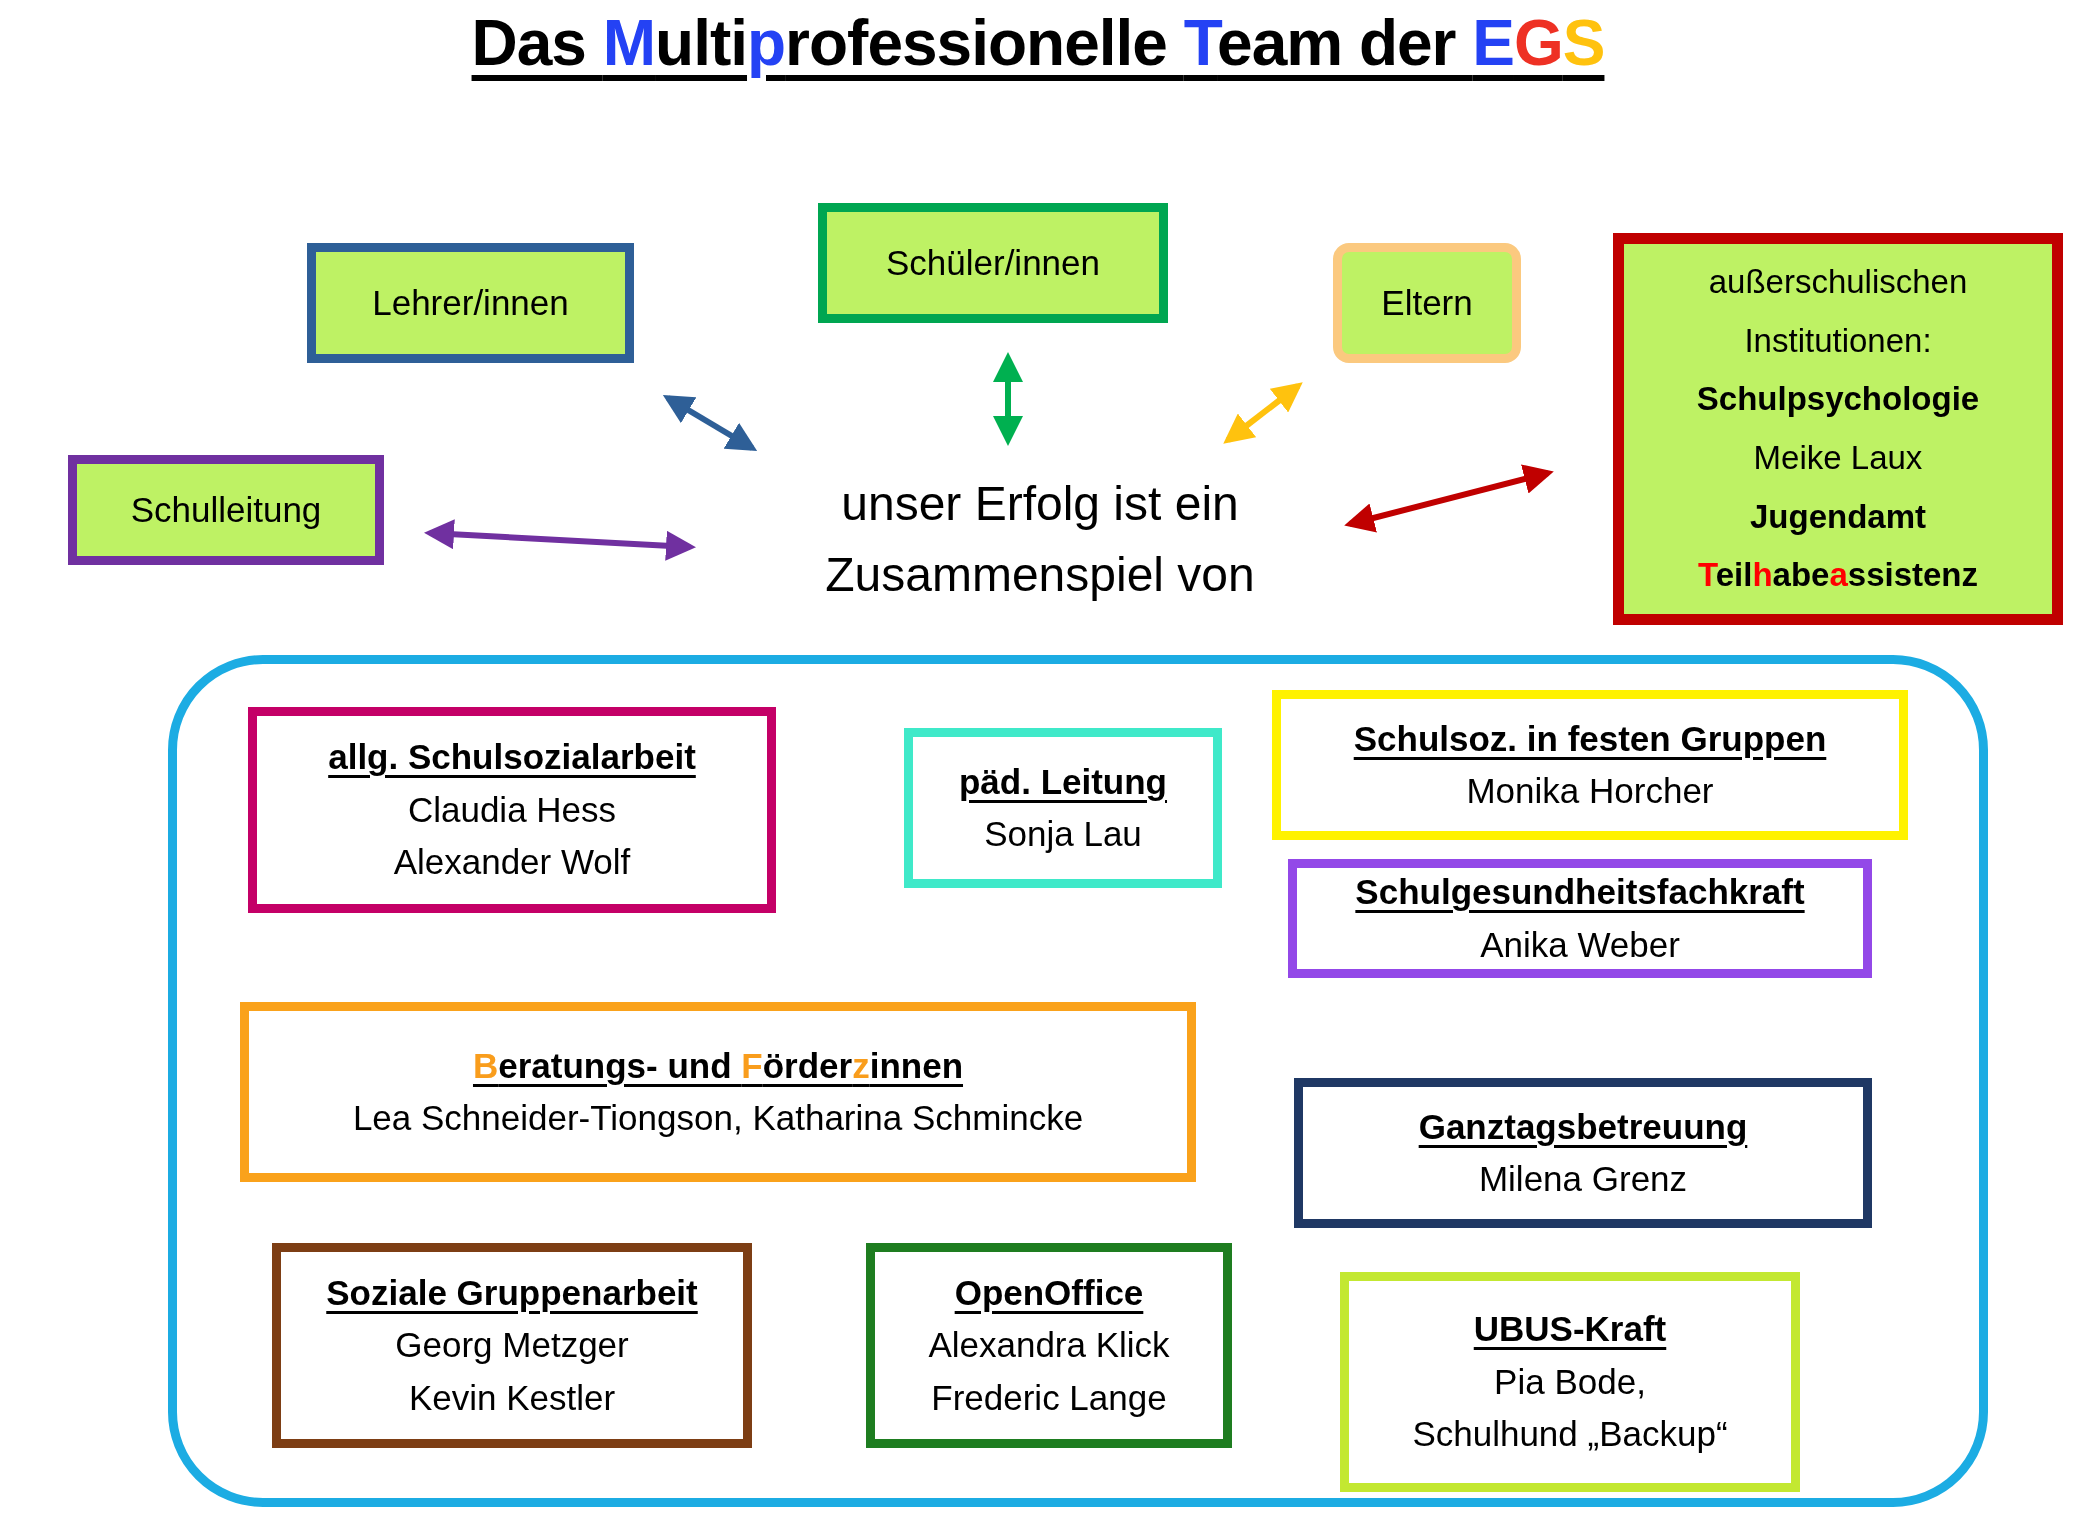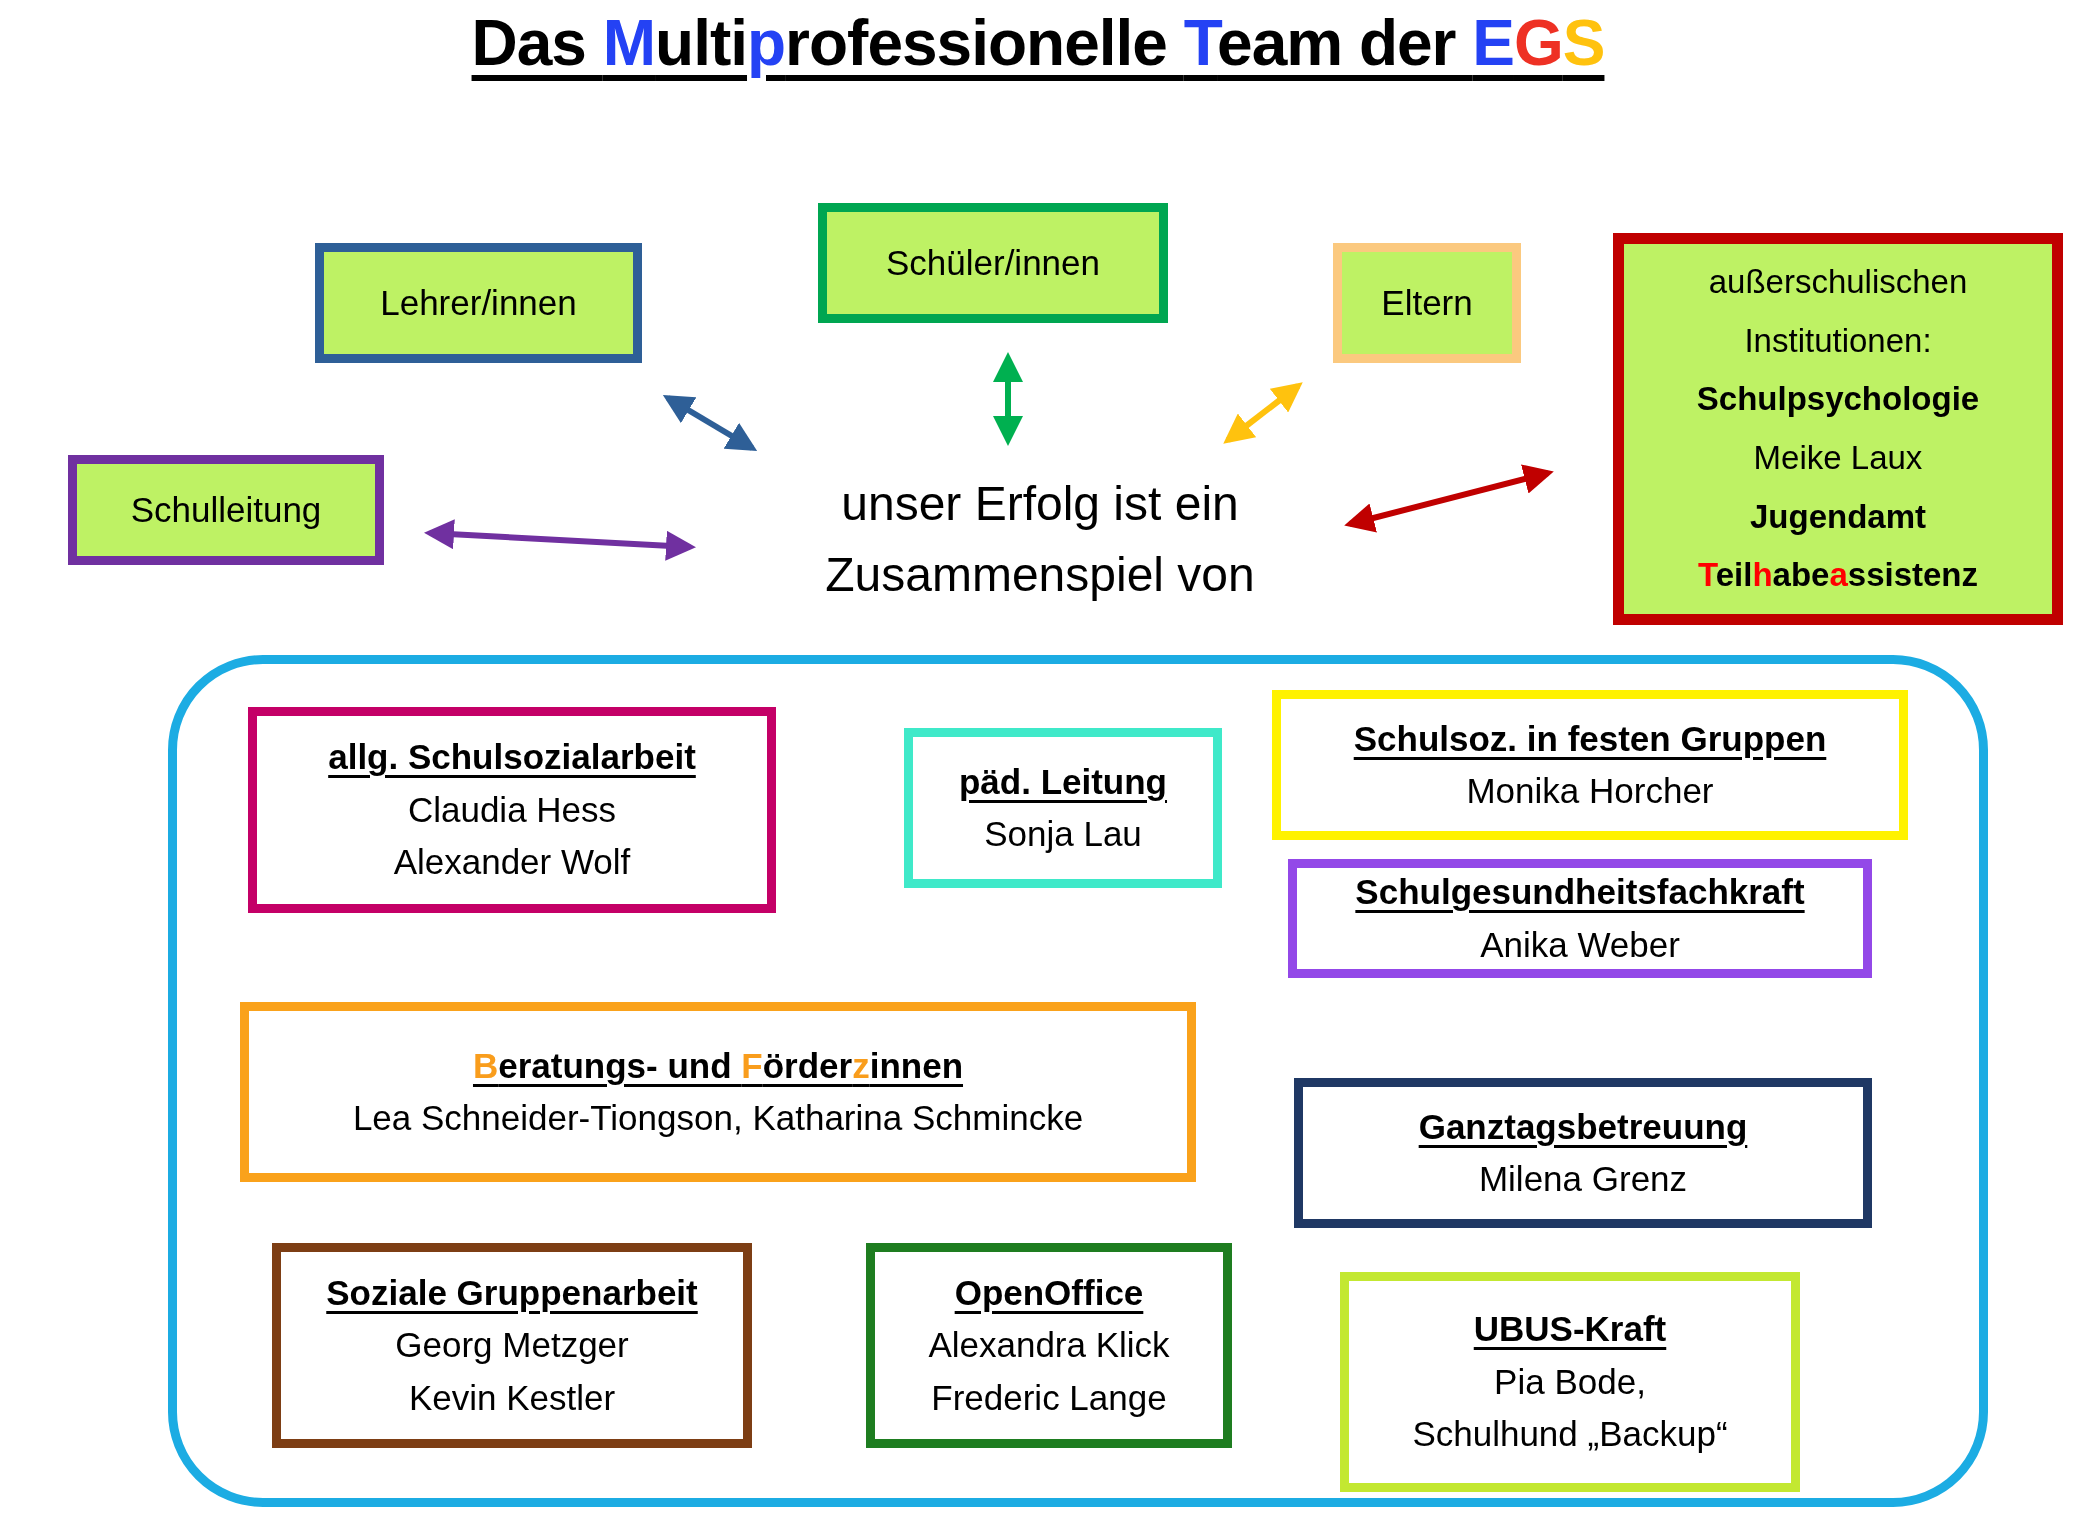--- a/index.html
+++ b/index.html
@@ -46,21 +46,21 @@
     border: 9px solid #000;
     display: flex;
     flex-direction: column;
     align-items: center;
     justify-content: center;
     text-align: center;
     font-size: 35px;
   }
   #n-lehrer       { left: 307px;  top: 243px; width: 327px; height: 120px; }
   #n-schueler     { left: 818px;  top: 203px; width: 350px; height: 120px; }
-  #n-eltern       { left: 1333px; top: 243px; width: 188px; height: 120px; }
+  #n-eltern       { left: 1333px; top: 243px; width: 188px; height: 120px; border-radius: 16px; }
   #n-schulleitung { left: 68px;   top: 455px; width: 316px; height: 110px; }
   #n-extern       { left: 1613px; top: 233px; width: 450px; height: 392px; border-width: 11px; font-size: 33px; line-height: 1.78; padding: 6px 10px; }
   .bold { font-weight: bold; }
 
   
   .center-text {
     position: absolute;
     left: 620px;
     top: 468px;
     width: 840px;
@@ -134,21 +134,21 @@
         <path d="M0,0 L10,5 L0,10 z" fill="#C00000"></path>
       </marker>
     </defs>
     <line x1="430" y1="533" x2="690" y2="547" stroke-width="6" marker-start="url(#mk0)" marker-end="url(#mk0)" stroke="#7030A0"></line>
     <line x1="668" y1="398" x2="752" y2="448" stroke-width="6" marker-start="url(#mk1)" marker-end="url(#mk1)" stroke="#2E5F97"></line>
     <line x1="1008" y1="358" x2="1008" y2="440" stroke-width="6" marker-start="url(#mk2)" marker-end="url(#mk2)" stroke="#00B050"></line>
     <line x1="1228" y1="440" x2="1298" y2="386" stroke-width="6" marker-start="url(#mk3)" marker-end="url(#mk3)" stroke="#FFC20E"></line>
     <line x1="1350" y1="524" x2="1548" y2="473" stroke-width="6" marker-start="url(#mk4)" marker-end="url(#mk4)" stroke="#C00000"></line>
   </svg>
 
-  <div class="node" id="n-lehrer" style="border-color: rgb(46, 95, 151); margin-left: 8px;">
+  <div class="node" id="n-lehrer" style="border-color: rgb(46, 95, 151);">
     <span>Lehrer/innen</span>
   </div>
 
   <div class="node" id="n-schueler" style="border-color: rgb(0, 166, 81);">
     <span>Schüler/innen</span>
   </div>
 
   <div class="node" id="n-eltern" style="border-color: rgb(251, 201, 127);">
     <span>Eltern</span>
   </div>

